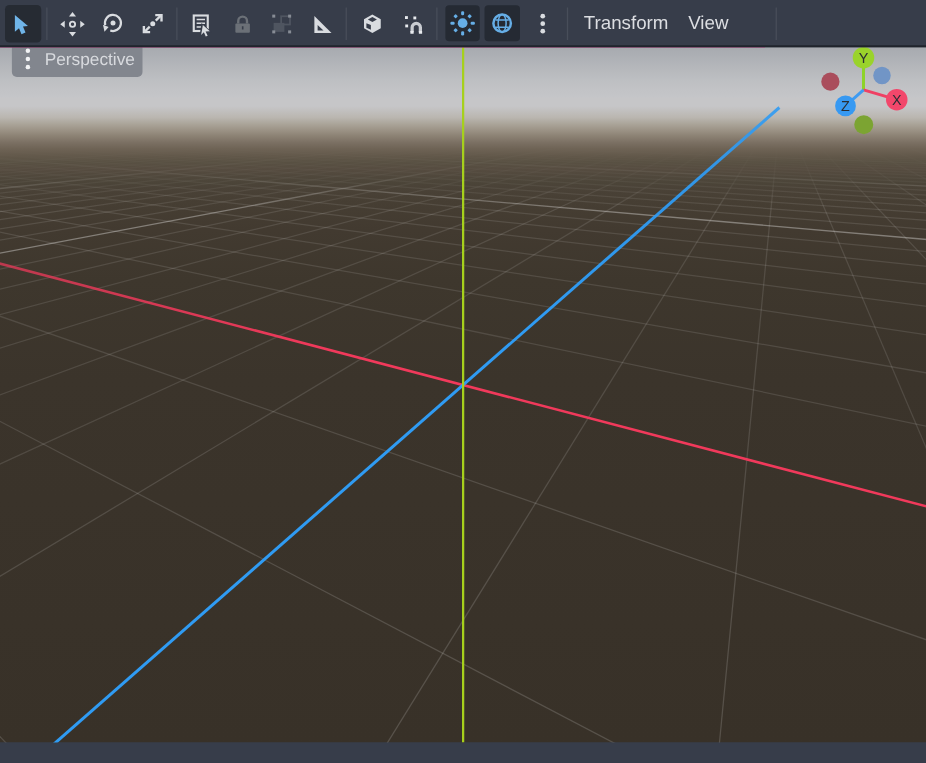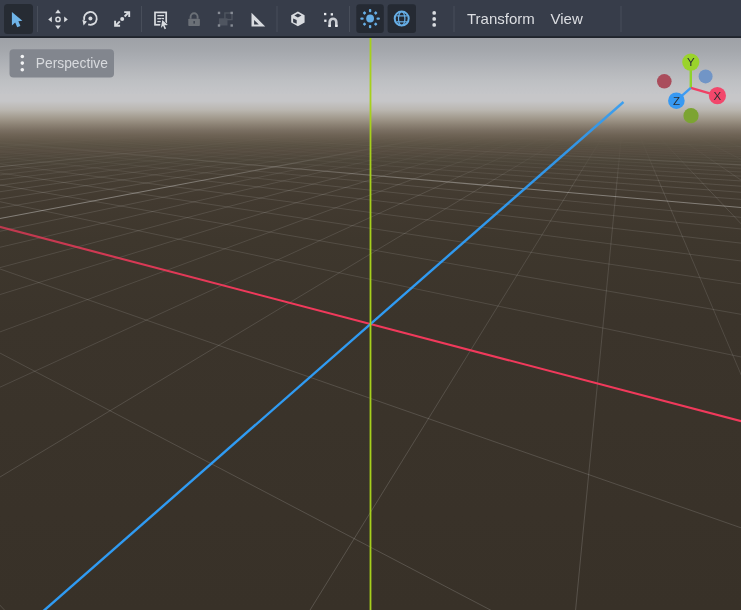--- a/index.html
+++ b/index.html
@@ -1,16 +1,16 @@
 <!DOCTYPE html>
 <html><head><meta charset="utf-8"><style>
 html,body{margin:0;padding:0;width:741px;height:610px;overflow:hidden;background:#373d4a;font-family:"Liberation Sans",sans-serif;}
 #toolbar{position:absolute;left:0;top:0;width:612px;height:38px;background:#ec4899;}
 #toolbar svg{position:absolute;left:0;top:0;}
-#vp{position:absolute;left:0;top:38px;width:741px;height:572px;}
+#vp{position:absolute;left:0;top:22px;width:741px;height:572px;}
 </style></head>
 <body>
 <div id="vp"><svg width="741" height="572" viewBox="0 38 741 572">
 <defs>
 <linearGradient id="bgg" x1="0" y1="38" x2="0" y2="610" gradientUnits="userSpaceOnUse">
           <stop offset="0.00%" stop-color="#9ea1a7"></stop>
           <stop offset="2.10%" stop-color="#a4a7ac"></stop>
           <stop offset="3.85%" stop-color="#acafb4"></stop>
           <stop offset="5.59%" stop-color="#b5b7bb"></stop>
           <stop offset="7.34%" stop-color="#bdbfc2"></stop>

